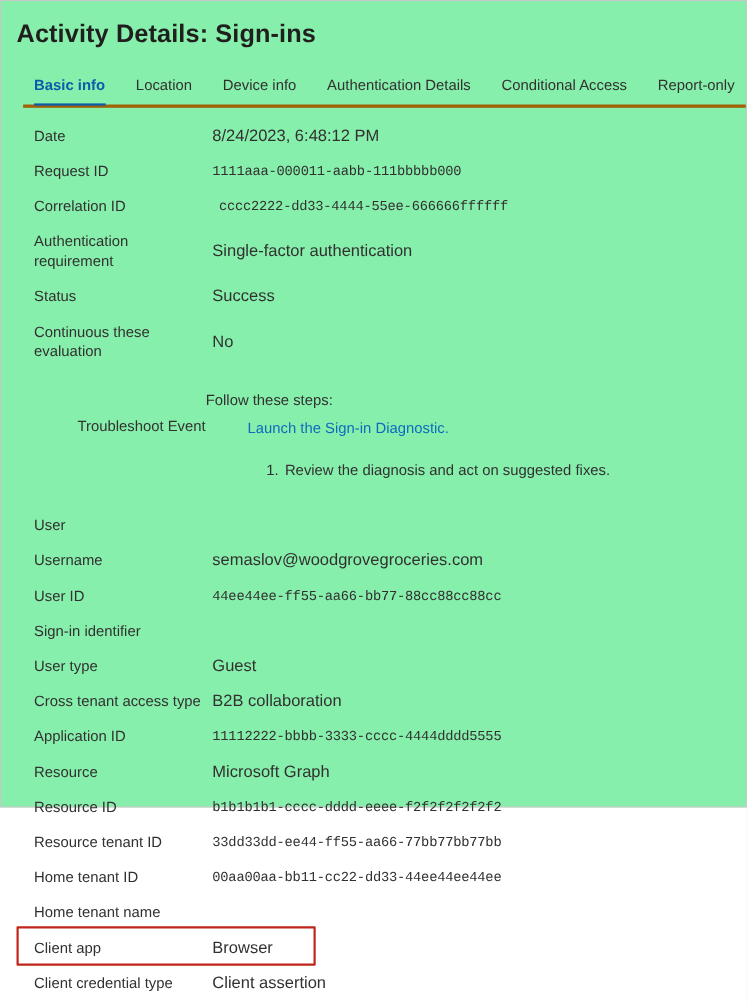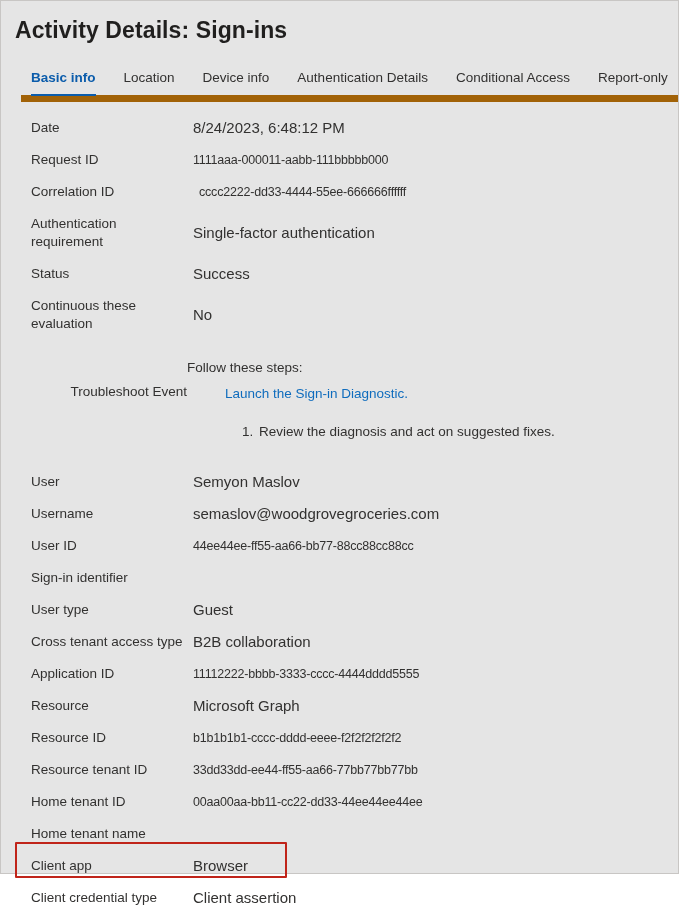--- a/index.html
+++ b/index.html
@@ -10,38 +10,38 @@
     width: 679px;
     height: 914px;
     background: #ffffff;
     font-family: "Liberation Sans", sans-serif;
     color: #1b1a19;
     overflow: hidden;
   }
   #page {
     position: relative;
     width: 679px;
-    height: 874px;
+    height: 734px;
     box-sizing: border-box;
     border: 1px solid #c8c6c4;
-    background: #e5e5e5;
+    background: #86efac;
   }
   .title {
     font-size: 23px;
     font-weight: bold;
     color: #201f1e;
     padding: 16px 0 0 14px;
     letter-spacing: 0.1px;
   }
   .tabs {
     display: flex;
     align-items: flex-end;
     gap: 0px;
     margin: 20px 0 0 20px;
-    border-bottom: 7px solid #a16207;
+    border-bottom: 3px solid #a16207;
     padding-right: 24px;
   }
   .tab {
     position: relative;
     font-size: 13.5px;
     color: #323130;
     padding: 6px 14px 10px 14px;
     white-space: nowrap;
     cursor: pointer;
   }
@@ -79,21 +79,21 @@
     box-sizing: border-box;
     line-height: 18px;
   }
   .row .value {
     font-size: 15px;
     color: #323130;
     padding: 7px 0 7px 0;
     line-height: 18px;
   }
   .value.mono {
-    font-family: Liberation Sans, sans-serif;
+    font-family: Liberation Mono, monospace;
     font-size: 12.5px;
     letter-spacing: -0.2px;
   }
   .value.indent-1 { padding-left: 6px; }
   .value.indent-2 { padding-left: 12px; }
   .link {
     color: #0f6cbd;
     cursor: pointer;
   }
   .trouble-row {
@@ -203,21 +203,20 @@
         </ol>
       </div>
     </div>
 
   </div>
 
   <div class="rows" style="padding-top:0">
 
     <div class="row">
       <div class="label">User</div>
-      <div class="value indent-1 link link-underlineable">Semyon Maslov</div>
     </div>
 
     <div class="row">
       <div class="label">Username</div>
       <div class="value indent-1">semaslov@woodgrovegroceries.com</div>
     </div>
 
     <div class="row">
       <div class="label">User ID</div>
       <div class="value mono indent-1">44ee44ee-ff55-aa66-bb77-88cc88cc88cc</div>

